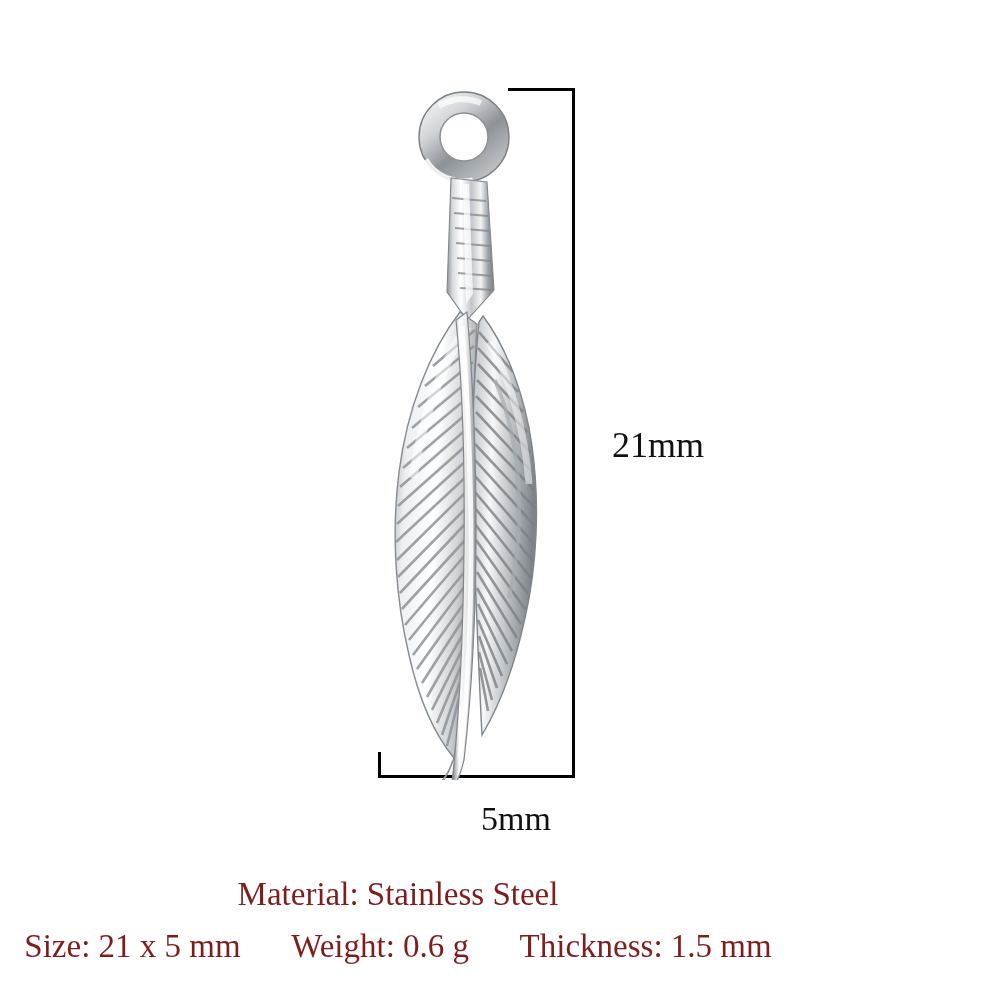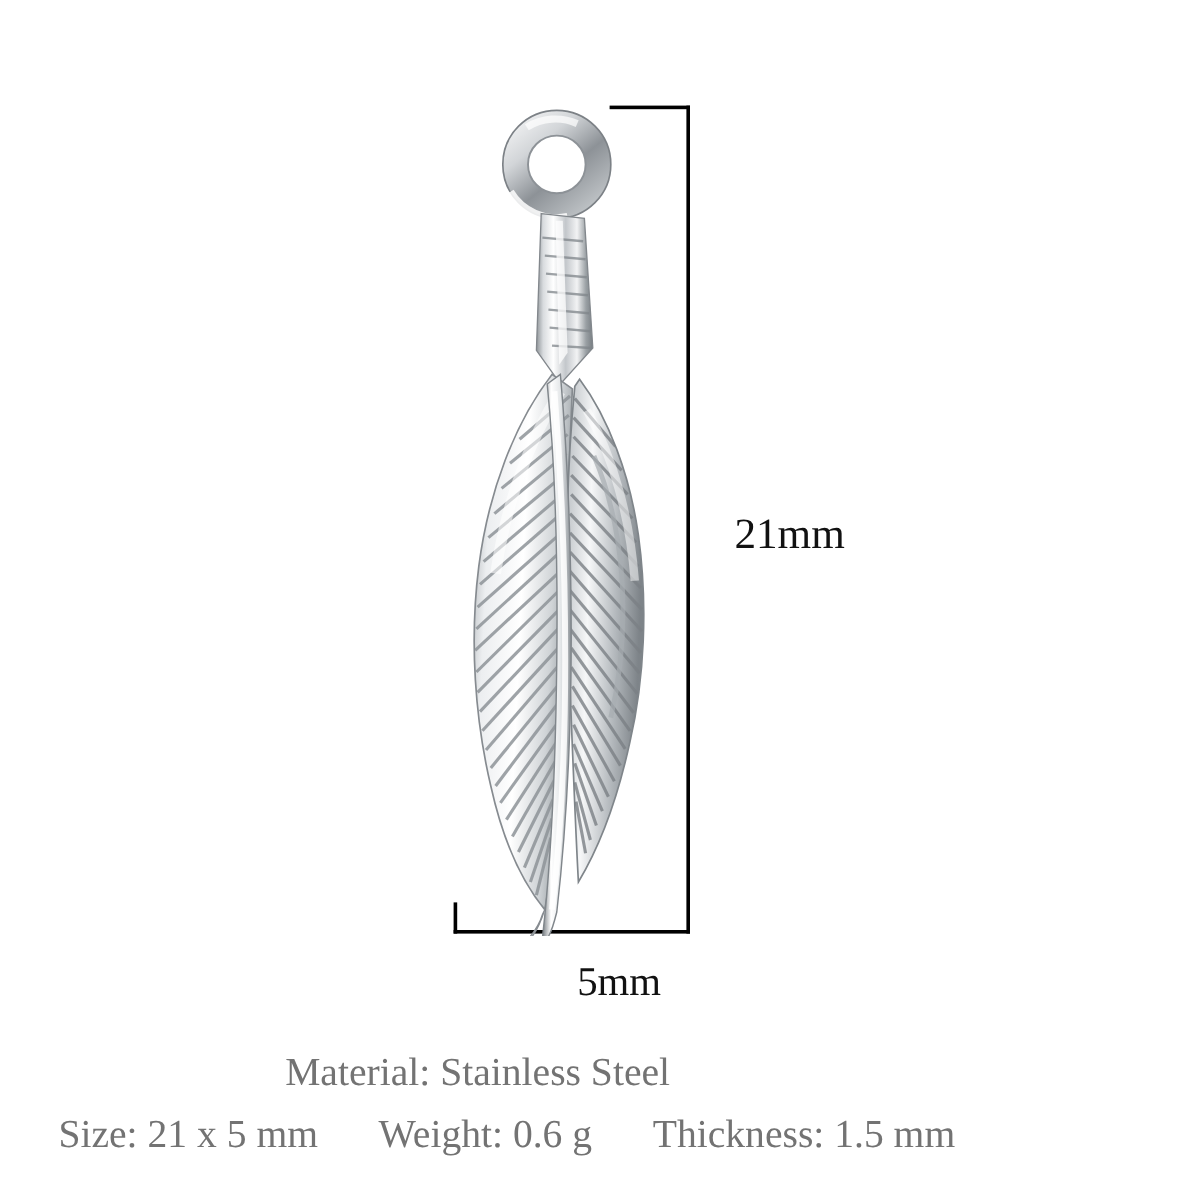--- a/index.html
+++ b/index.html
@@ -77,30 +77,29 @@
     margin-left: 39px;
   }
 
   
   .caption {
     position: absolute;
     left: 0;
     width: 796px;
     text-align: center;
     font-family: "Liberation Serif", serif;
-    color: #737373;
+    color: #7f1d1d;
   }
   .caption-material {
     top: 876px;
     font-size: 33px;
   }
   .caption-specs {
     top: 928px;
     font-size: 33px;
-    text-align: right;
   }
   .caption-specs .spec {
     display: inline-block;
   }
   .spec-gap {
     display: inline-block;
     width: 34px;
   }
 
   

